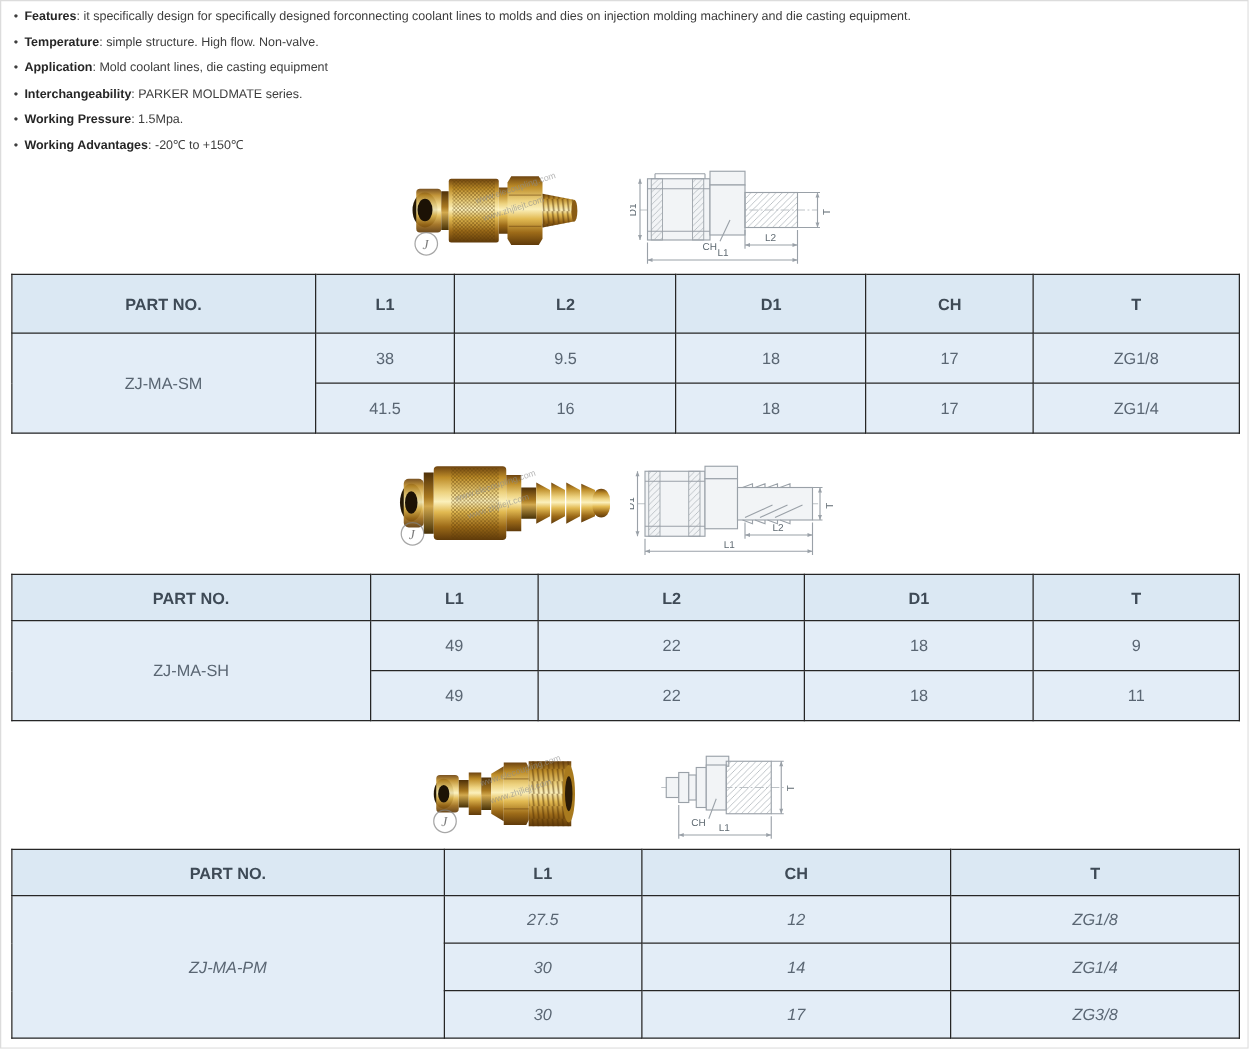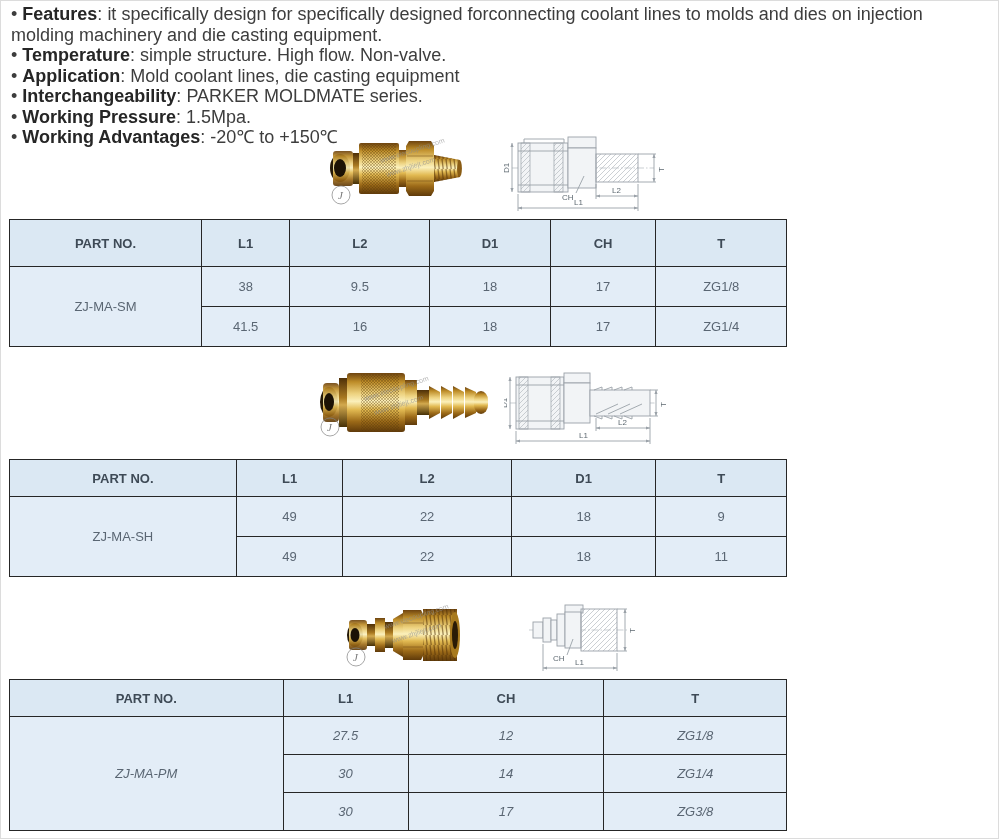--- a/index.html
+++ b/index.html
@@ -3,27 +3,27 @@
 <meta charset="utf-8">
 <style>
   html,body{margin:0;padding:0;background:#fff;}
   .page{
     position:relative;width:999px;height:839px;background:#ffffff;
     font-family:"Liberation Sans",sans-serif;border:1px solid #dcdcdc;
     box-sizing:border-box;overflow:hidden;
   }
   
   .features{position:absolute;left:10px;top:3px;right:8px;color:#3d3d3d;
-    font-size:18px;line-height:20.5px;}
+    font-size:10px;line-height:20.5px;}
   .feat .bullet{margin-right:5px;}
   .feat b{color:#262626;}
   
   .fig{position:absolute;}
   
-  table.spec{position:absolute;left:8px;width:778px;border-collapse:collapse;
+  table.spec{position:absolute;left:8px;width:983px;border-collapse:collapse;
     table-layout:fixed;font-size:13px;padding-left:32px;}
   table.spec th,table.spec td{border:1px solid #262626;text-align:center;
     vertical-align:middle;padding:0;}
   table.spec th{background:#dbe8f3;color:#3e4a56;font-weight:bold;}
   table.spec td{background:#e3edf7;color:#5a6673;}
   .t1{top:218px;} .t1 th{height:46px;} .t1 td{height:39px;}
   .t2{top:458px;} .t2 th{height:36px;} .t2 td{height:39px;margin-top:12px;}
   .t3{top:678px;} .t3 th{height:36px;} .t3 td{height:37px;font-style:italic;}
   
   .dimlabel{fill:#5f6a72;font-size:8px;font-family:"Liberation Sans",sans-serif;}

